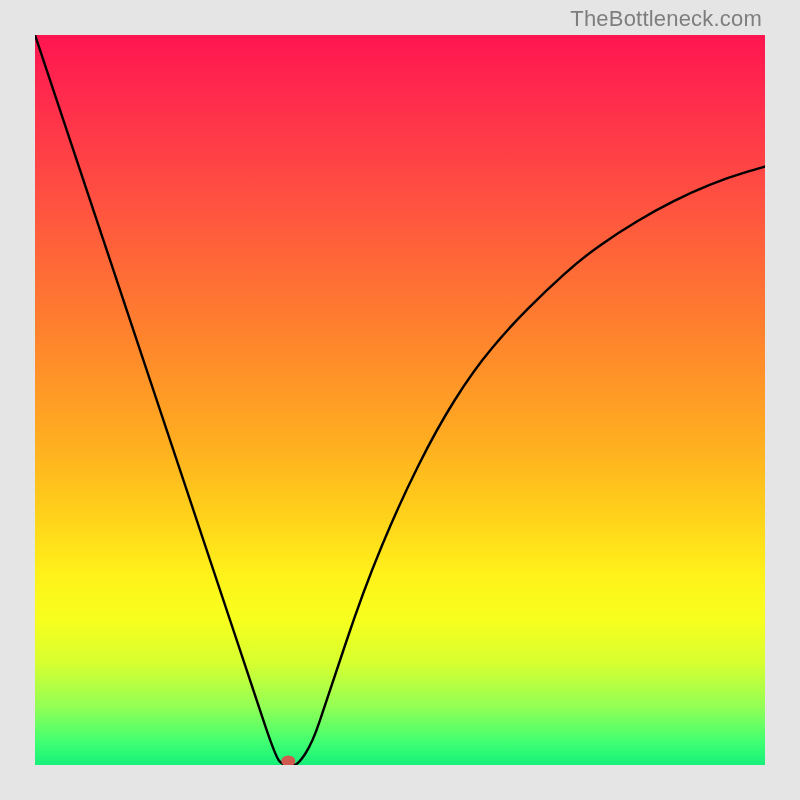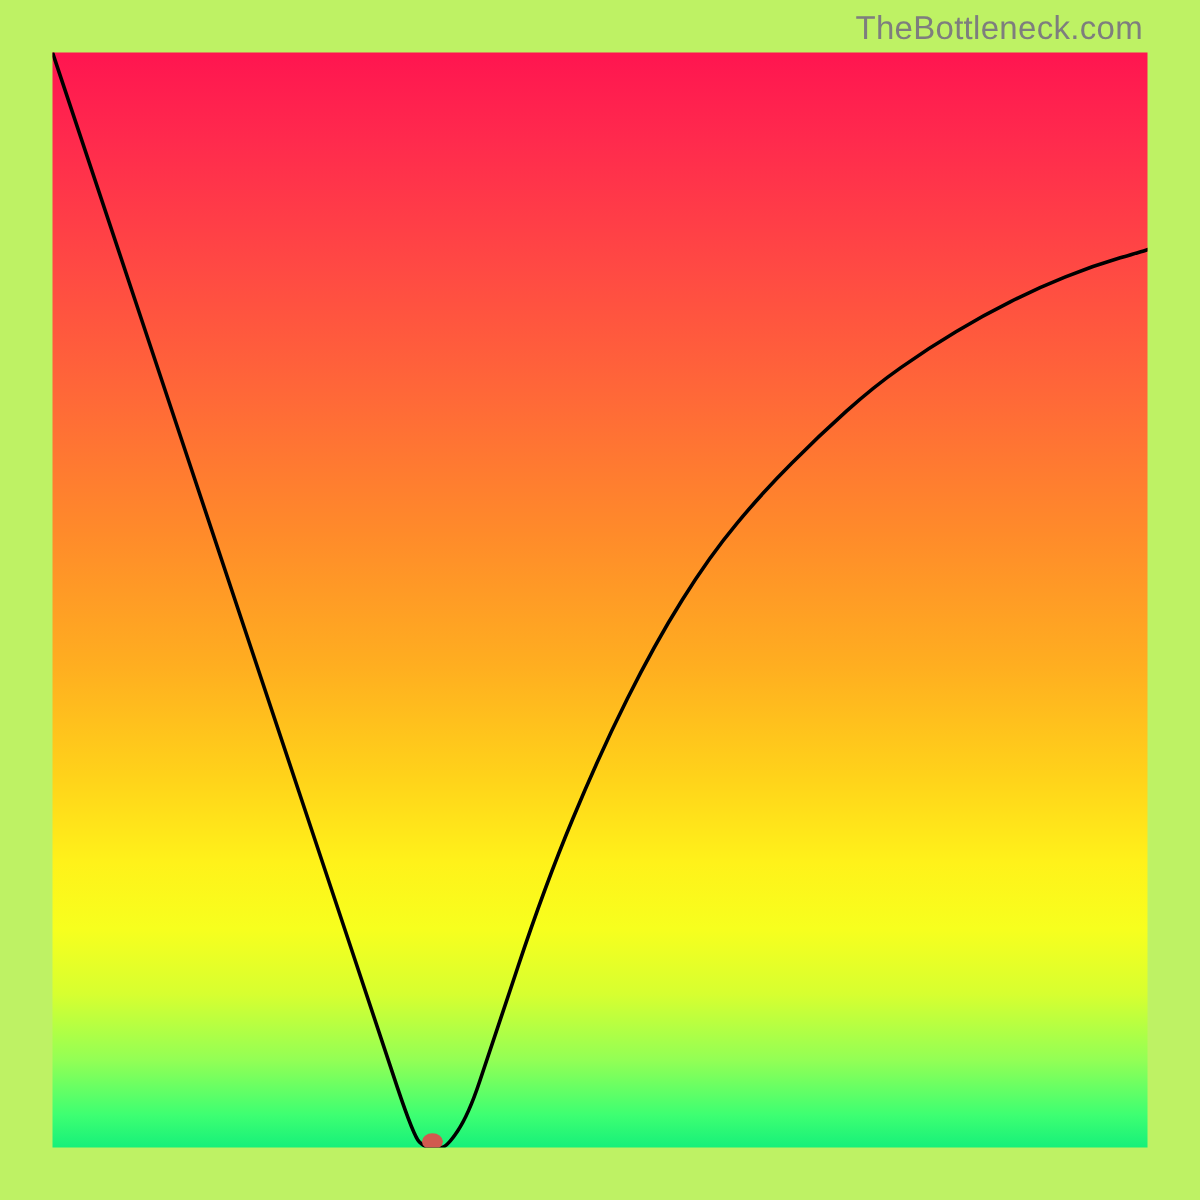--- a/index.html
+++ b/index.html
@@ -8,21 +8,21 @@
     width: 800px;
     height: 800px;
     overflow: hidden;
     background: #000;
     font-family: Arial, Helvetica, sans-serif;
   }
   .frame {
     position: relative;
     width: 800px;
     height: 800px;
-    background: #bef264;
+    background: #e5e5e5;
   }
   .plot-area {
     position: absolute;
     left: 35px;
     top: 35px;
     width: 730px;
     height: 730px;
     
     background: linear-gradient(
       to bottom,

